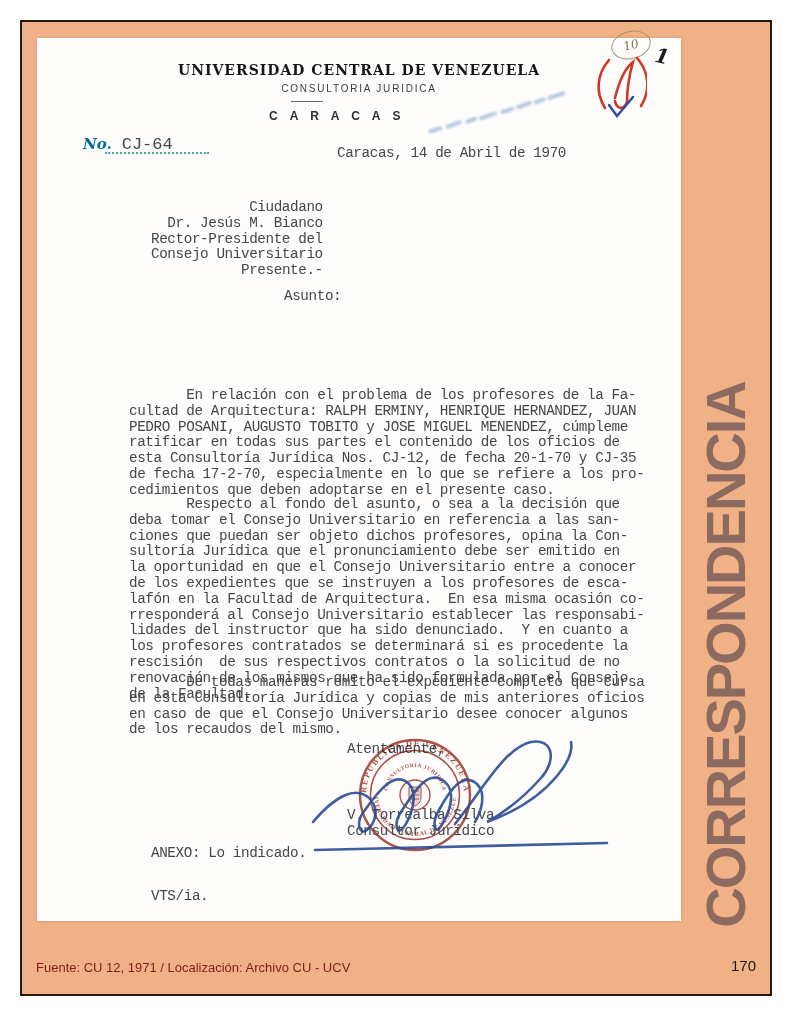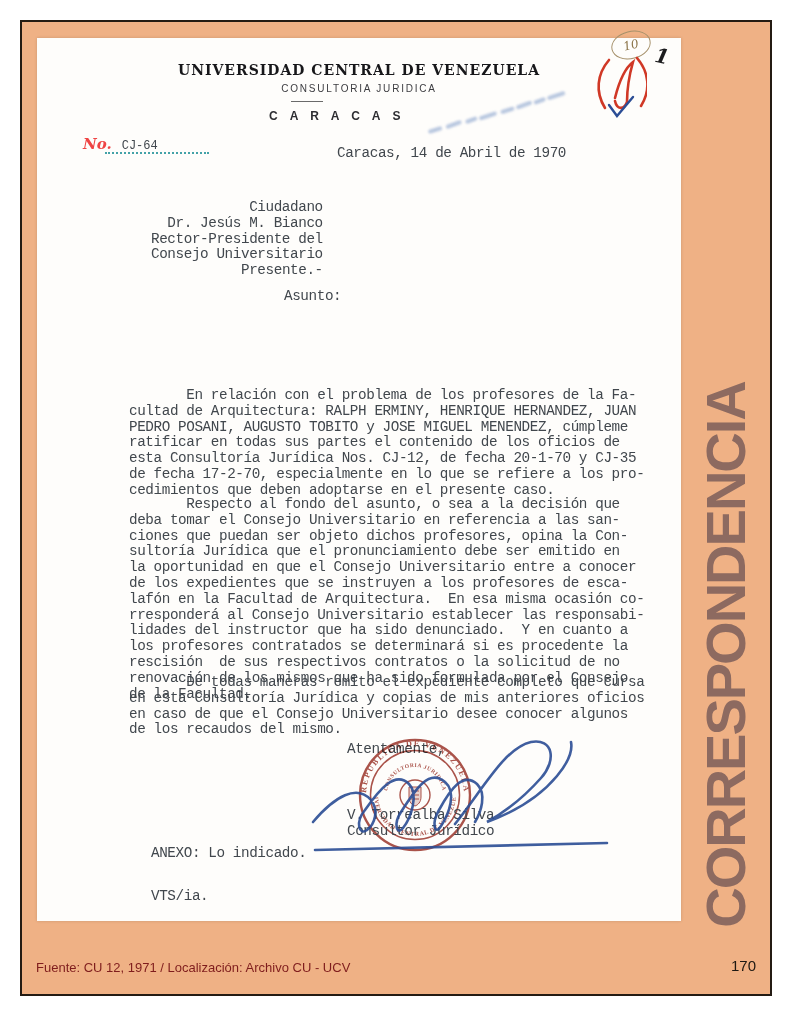--- a/index.html
+++ b/index.html
@@ -15,22 +15,22 @@
   .org{position:absolute;top:24px;left:0;width:100%;text-align:center;
        font-family:"DejaVu Serif","Liberation Serif",serif;font-weight:bold;font-size:14px;
        letter-spacing:1px;color:#17171a;}
   .dept{position:absolute;top:45px;left:0;width:100%;text-align:center;font-size:10px;
         letter-spacing:1.8px;color:#3c3c40;}
   .rule{position:absolute;top:63px;left:50%;transform:translateX(-68px);width:32px;
         border-top:1.6px solid #6a6a6a;}
   .city{position:absolute;top:71px;left:0;width:100%;text-align:center;transform:translateX(-22px);
         font-size:12px;font-weight:bold;letter-spacing:4.5px;color:#2e2e32;}
   .ref{position:absolute;left:46px;top:97px;}
-  .ref .no{font-family:"DejaVu Serif",serif;font-style:italic;font-weight:bold;font-size:15px;color:#ef4444;}
-  .ref .num{font-family:"Liberation Mono",monospace;font-size:12px;color:#41474d;margin-left:10px;}
+  .ref .no{font-family:"DejaVu Serif",serif;font-style:italic;font-weight:bold;font-size:15px;color:#0369a1;}
+  .ref .num{font-family:"Liberation Mono",monospace;font-size:17px;color:#41474d;margin-left:10px;}
   .ref .dots{position:absolute;left:22px;top:17px;width:104px;border-bottom:2px dotted #44a2a8;}
   
   .stampbox{position:absolute;left:320px;top:699px;width:116px;height:116px;z-index:3;
             mix-blend-mode:multiply;opacity:.85;}
   .sig{position:absolute;left:268px;top:688px;width:312px;height:152px;z-index:5;}
   .closing{z-index:2;text-align:right;}
   .signame{z-index:4;}
   
   .circ10{position:absolute;left:574px;top:-7px;width:38px;height:26px;border:1.6px solid #a5906a;
           border-radius:50%;transform:rotate(-14deg);z-index:6;

